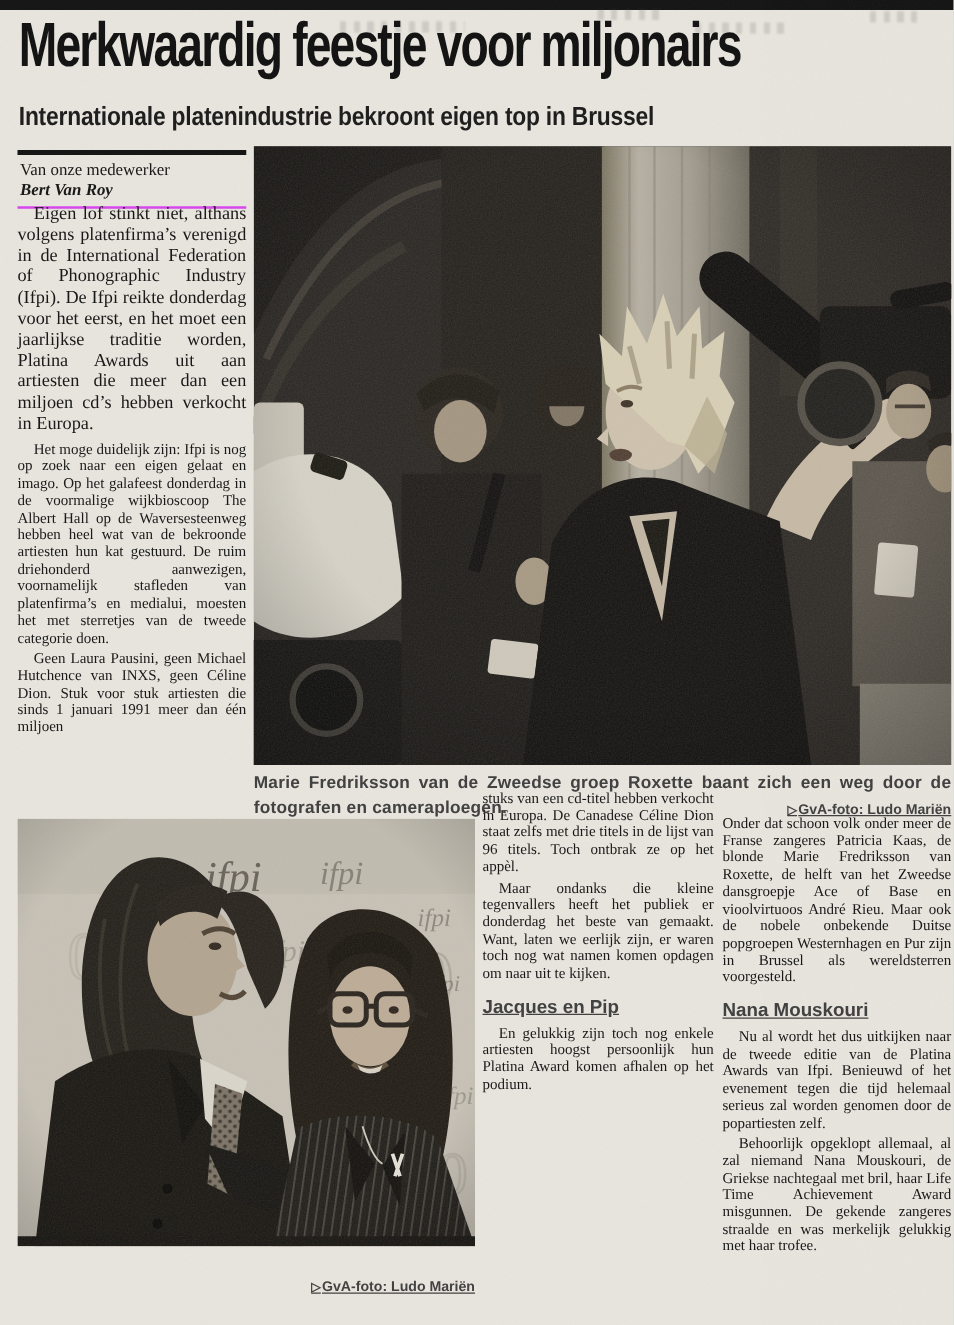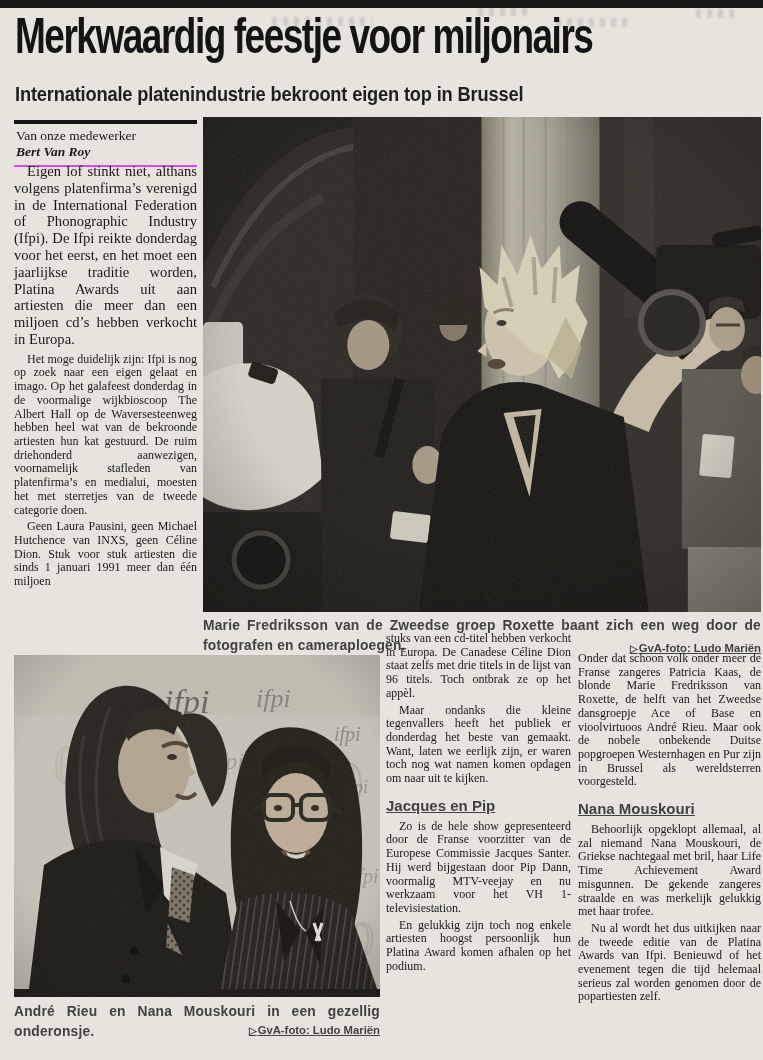--- a/index.html
+++ b/index.html
@@ -230,37 +230,35 @@
       <path d="M310,250 L292,278 L306,310 Z" fill="#100e0b"></path>
       <path d="M300,268 l6,18 M308,268 l-6,18" stroke="#e6e2d8" stroke-width="3"></path>
       <path d="M276,246 q8,26 16,30" stroke="#cfc9bd" stroke-width="1.5" fill="none"></path>
       <rect x="0" y="334" width="366" height="8" fill="#15130f"></rect>
       <rect width="366" height="342" fill="url(#Svig)"></rect>
       <rect width="366" height="342" filter="url(#Sgrain)" opacity=".25"></rect>
     </svg>
   </figure>
 
   <div class="caption caption-small">
-    <span>André Rieu en Nana Mouskouri in een gezellig onderonsje.</span>
     <span class="credit"><span class="credit-marker">▷</span><span>GvA-foto: Ludo Mariën</span></span>
   </div>
 
   <div class="col col-mid">
     <p class="noindent">stuks van een cd-titel hebben verkocht in Europa. De Canadese Céline Dion staat zelfs met drie titels in de lijst van 96 titels. Toch ontbrak ze op het appèl.</p>
     <p>Maar ondanks die kleine tegenvallers heeft het publiek er donderdag het beste van gemaakt. Want, laten we eerlijk zijn, er waren toch nog wat namen komen opdagen om naar uit te kijken.</p>
     <h3 class="sec-heading">Jacques en Pip</h3>
-    <p>Zo is de hele show gepresenteerd door de Franse voorzitter van de Europese Commissie Jacques Santer. Hij werd bijgestaan door Pip Dann, voormalig MTV-veejay en nu werkzaam voor het VH 1-televisiestation.</p>
     <p>En gelukkig zijn toch nog enkele artiesten hoogst persoonlijk hun Platina Award komen afhalen op het podium.</p>
   </div>
 
   <div class="col col-right">
     <p class="noindent">Onder dat schoon volk onder meer de Franse zangeres Patricia Kaas, de blonde Marie Fredriksson van Roxette, de helft van het Zweedse dansgroepje Ace of Base en vioolvirtuoos André Rieu. Maar ook de nobele onbekende Duitse popgroepen Westernhagen en Pur zijn in Brussel als wereldsterren voorgesteld.</p>
     <h3 class="sec-heading">Nana Mouskouri</h3>
+    <p>Nu al wordt het dus uitkijken naar de tweede editie van de Platina Awards van Ifpi. Benieuwd of het evenement tegen die tijd helemaal serieus zal worden genomen door de popartiesten zelf.</p>
     <p>Behoorlijk opgeklopt allemaal, al zal niemand Nana Mouskouri, de Griekse nachtegaal met bril, haar Life Time Achievement Award misgunnen. De gekende zangeres straalde en was merkelijk gelukkig met haar trofee.</p>
-    <p>Nu al wordt het dus uitkijken naar de tweede editie van de Platina Awards van Ifpi. Benieuwd of het evenement tegen die tijd helemaal serieus zal worden genomen door de popartiesten zelf.</p>
   </div>
 
   <svg class="grain-page" viewBox="0 0 763 1060" preserveAspectRatio="none">
     <defs>
       <filter id="Pgrain" x="0" y="0" width="100%" height="100%">
         <feTurbulence type="fractalNoise" baseFrequency="0.7" numOctaves="2" stitchTiles="stitch"></feTurbulence>
         <feColorMatrix type="matrix" values="0 0 0 0 0.35  0 0 0 0 0.33  0 0 0 0 0.30  0 0 0 0.10 0"></feColorMatrix>
       </filter>
     </defs>
     <rect width="763" height="1060" filter="url(#Pgrain)"></rect>

